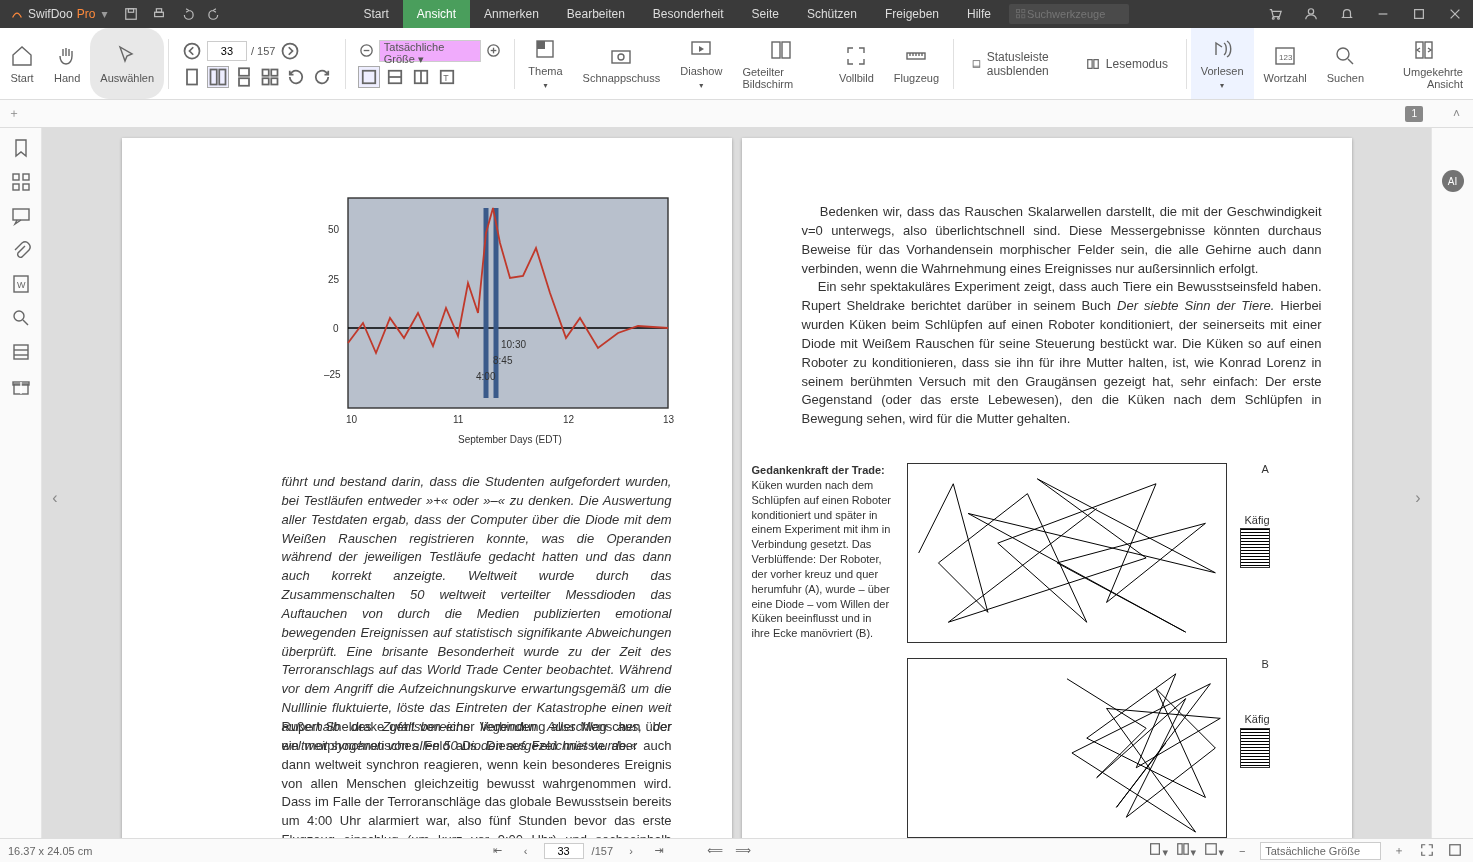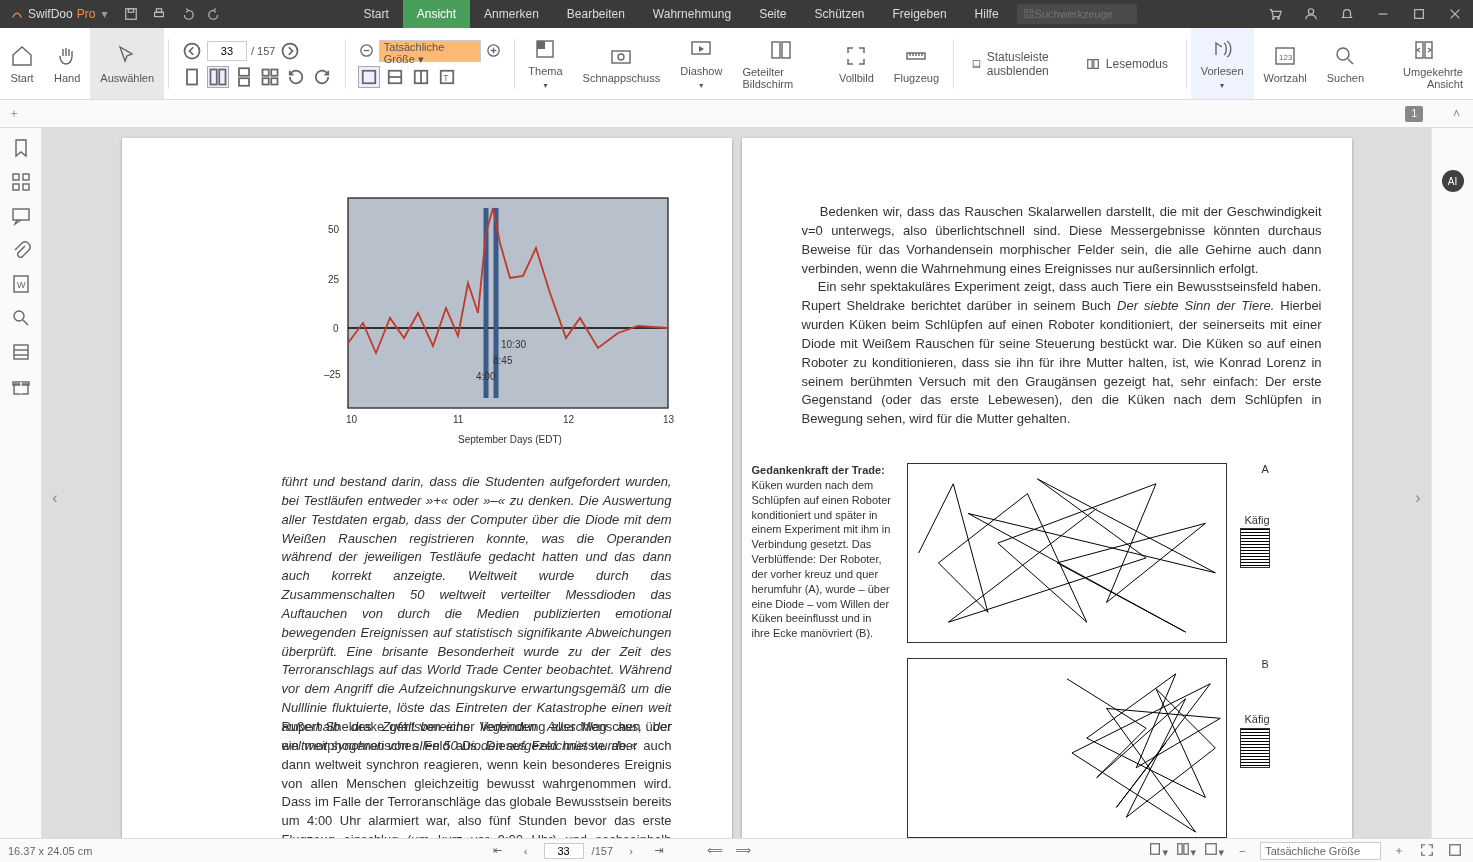--- a/index.html
+++ b/index.html
@@ -15,28 +15,28 @@
 .titlebar .menus .mi.active { background:#4a9e5c; color:#fff; }
 .titlebar .search { margin-left:4px; background:#4a4a4a; height:20px; display:flex; align-items:center; padding:0 6px; border-radius:2px; width:120px; }
 .titlebar .search input { background:transparent; border:none; color:#999; font-size:11px; width:90px; outline:none; }
 .titlebar .right { margin-left:auto; display:flex; }
 .titlebar .right .tbtn { width:36px; }
 .titlebar .right .cart { color:#ff8a3c; }
 
 .ribbon { height:72px; background:#fff; border-bottom:1px solid #ddd; display:flex; align-items:center; font-size:11px; color:#555; }
 .ribbon .grp { display:flex; flex-direction:column; align-items:center; padding:0 10px; height:100%; justify-content:center; gap:4px; }
 .ribbon .grp .ico { width:24px; height:24px; display:flex; align-items:center; justify-content:center; }
-.ribbon .grp.active { background:#e8e8e8; }
+.ribbon .grp.active { background:#e8e8e8;border-radius:19px; }
 .ribbon .sep { width:1px; height:50px; background:#e0e0e0; margin:0 4px; }
 .ribbon .smallgrid { display:flex; flex-direction:column; gap:4px; padding:0 8px; }
 .ribbon .smallrow { display:flex; gap:4px; align-items:center; }
 .ribbon .smallbtn { width:22px; height:22px; display:flex; align-items:center; justify-content:center; border:1px solid transparent; }
 .ribbon .smallbtn.on { border:1px solid #aaa; background:#eef; }
 .ribbon .pageinput { width:40px; height:20px; border:1px solid #ccc; text-align:center; font-size:11px; }
-.ribbon .zoomsel { height:22px; border:1px solid #ccc; font-size:11px; padding:0 18px 0 4px; background:#fdba74; }
+.ribbon .zoomsel { height:22px; border:1px solid #ccc; font-size:11px; padding:0 18px 0 4px; background:#f0abfc; }
 .ribbon .txtitem { display:flex; align-items:center; gap:6px; font-size:12px; height:20px; padding:0 6px; }
 .ribbon .txtcol { display:flex; flex-direction:row; gap:6px; padding:6px 8px; justify-content:center; }
 .ribbon .grp.highlight { background:#eef3ff; }
 
 .tabbar { height:28px; background:#fafafa; border-bottom:1px solid #ddd; display:flex; align-items:center; font-size:12px; }
 .tabbar .tab { height:28px; display:flex; align-items:center; padding:0 10px; background:#fff; border-right:1px solid #ddd; gap:6px; }
 .tabbar .tab .dot { width:6px; height:6px; border-radius:50%; background:#4a9e5c; }
 .tabbar .addtab { width:28px; text-align:center; color:#888; }
 .tabbar .pgcount { margin-left:auto; background:#888; color:#fff; padding:0 6px; height:16px; font-size:10px; border-radius:2px; margin-right:30px; line-height:16px;}
 
@@ -54,21 +54,21 @@
 .page .bold {font-weight:bold;}
 
 .chartbox { position:absolute; left:196px; top:50px; width:360px; height:260px;text-decoration:underline; }
 .chartbox svg { width:100%; height:100%; }
 
 .rpage .illus { width:320px; height:180px; border:1px solid #333; position:relative; background:#fff;}
 .rpage .illus svg { width:100%; height:100%;}
 .rpage .lab { font-size:11px; position:absolute;}
 
 .rightbar { width:42px; background:#fafafa; border-left:1px solid #e5e5e5; display:flex; flex-direction:column; align-items:center; padding-top:10px; gap:14px;}
-.rightbar .ai { width:22px; height:22px; border-radius:50%; background:#404040; color:#fff; font-size:10px; display:flex; align-items:center; justify-content:center;}
+.rightbar .ai { width:22px; height:22px; border-radius:50%; background:#737373; color:#fff; font-size:10px; display:flex; align-items:center; justify-content:center;}
 
 .navl,.navr{position:absolute;top:50%;width:18px;height:30px;color:#888;font-size:16px;display:flex;align-items:center;justify-content:center;}
 .navl{left:4px;} .navr{right:4px;}
 
 .status { height:24px; background:#fafafa; border-top:1px solid #ddd; display:flex; align-items:center; font-size:11px; color:#666; padding:0 8px; gap:8px;}
 .status .spacer{flex:1;}
 .status .sbtn { width:20px; text-align:center;}
 .status input.pg { width:40px; border:1px solid #ccc; text-align:center; height:16px; font-size:11px;}
 .status .zbox { border:1px solid #ccc; padding:0 20px 0 4px; height:18px; display:flex; align-items:center; background:#fff;}
 svg { stroke:#666; fill:none; stroke-width:1.4; }
@@ -105,21 +105,21 @@
   <div class="tbtn">
       <svg viewBox="0 0 16 16">
         <path d="M6 4a5 5 0 1 0 5 5M6 4l3-2m-3 2l3 2"></path>
       </svg>
     </div>
   <div class="menus">
     <div class="mi">Start</div>
     <div class="mi active">Ansicht</div>
     <div class="mi">Anmerken</div>
     <div class="mi">Bearbeiten</div>
-    <div class="mi">Wahrnehmung</div>
+    <div class="mi">Besonderheit</div>
     <div class="mi">Seite</div>
     <div class="mi">Schützen</div>
     <div class="mi">Freigeben</div>
     <div class="mi">Hilfe</div>
   </div>
   <div class="search">
     <svg width="12" height="12" viewBox="0 0 16 16">
         <rect x="2" y="2" width="4" height="4"></rect>
         <rect x="9" y="2" width="4" height="4"></rect>
         <rect x="2" y="9" width="4" height="4"></rect>

